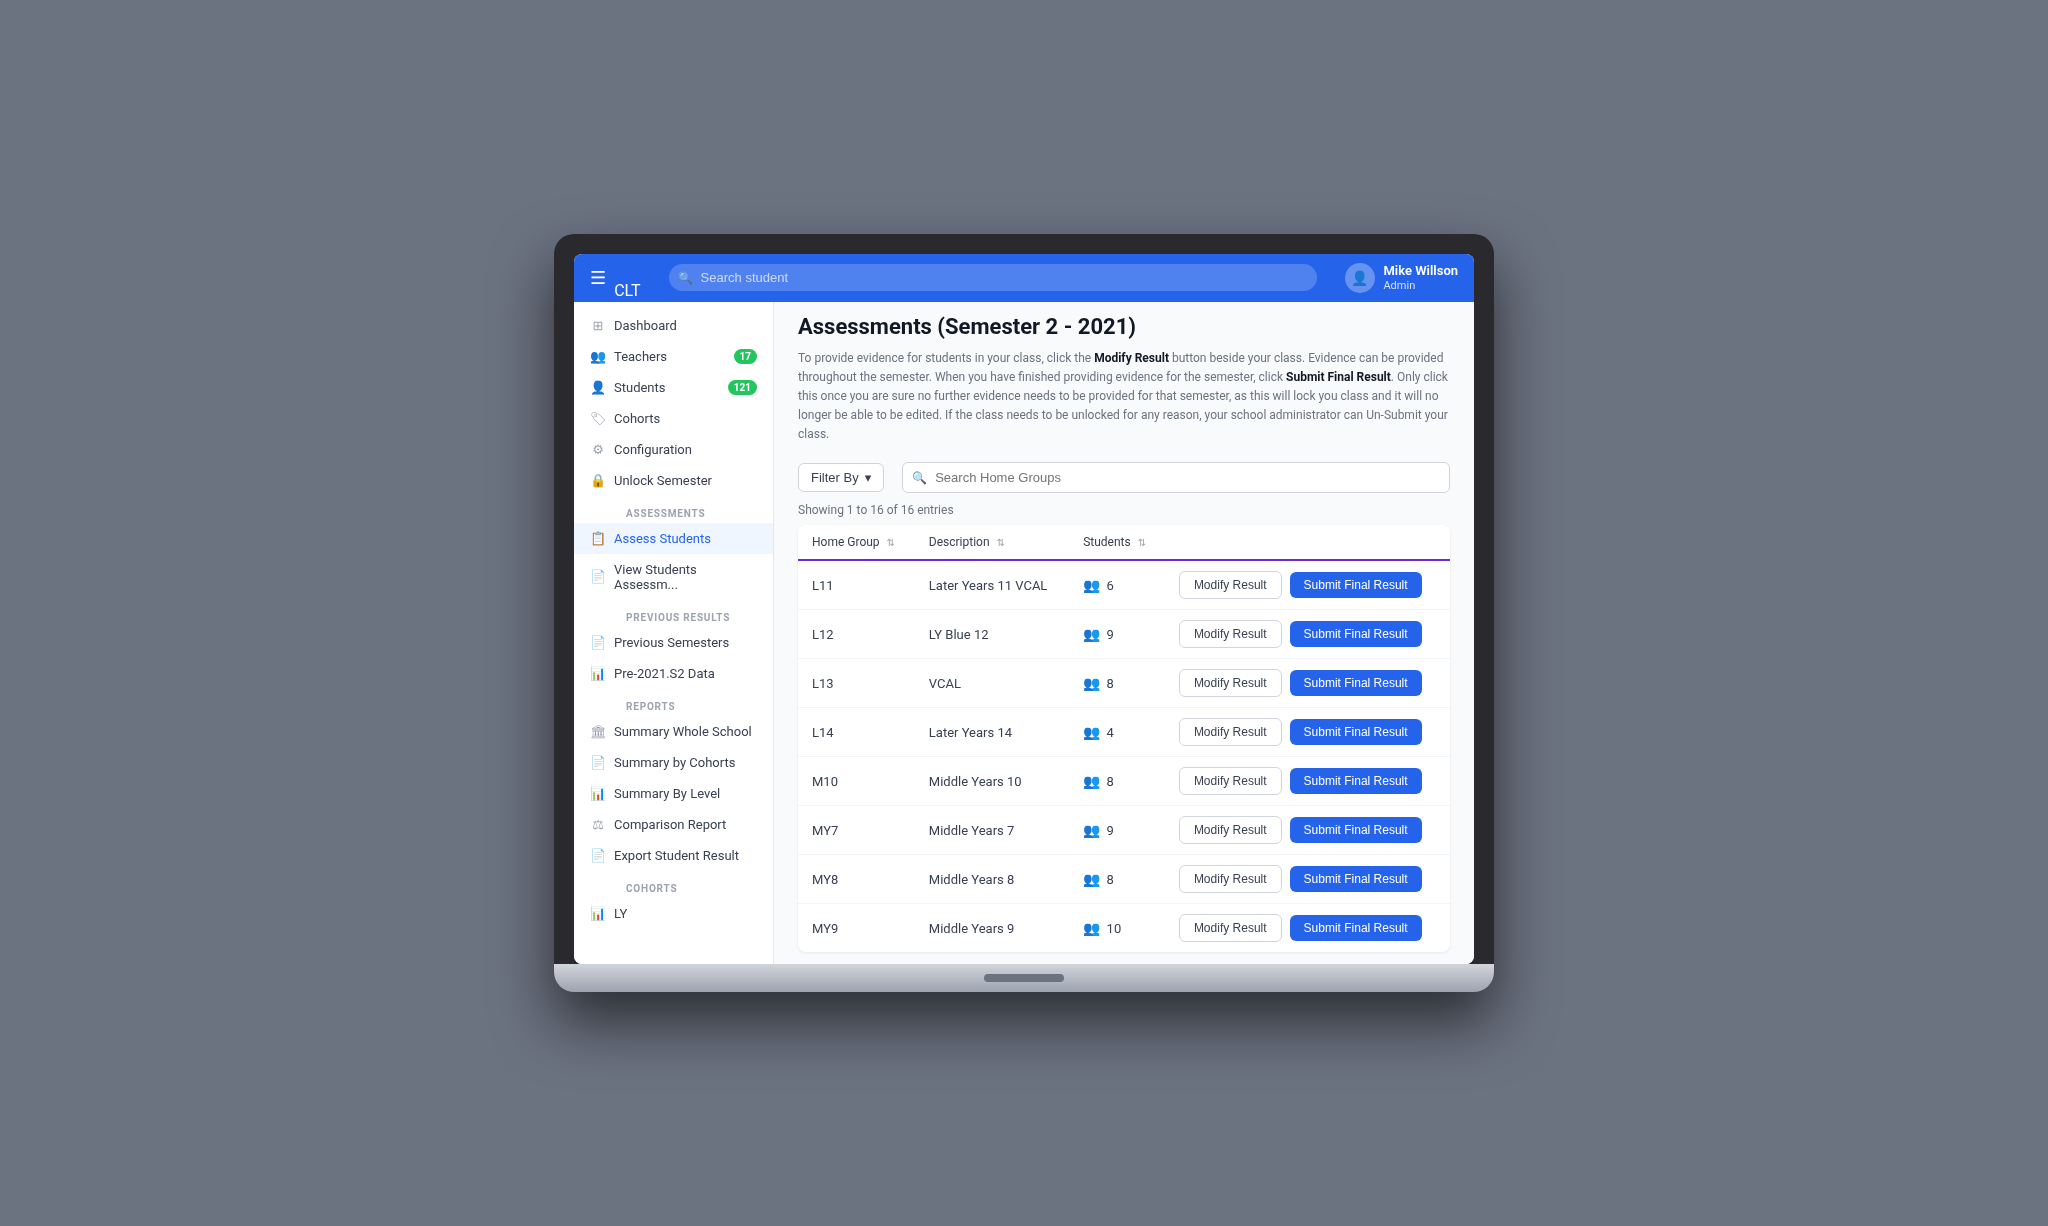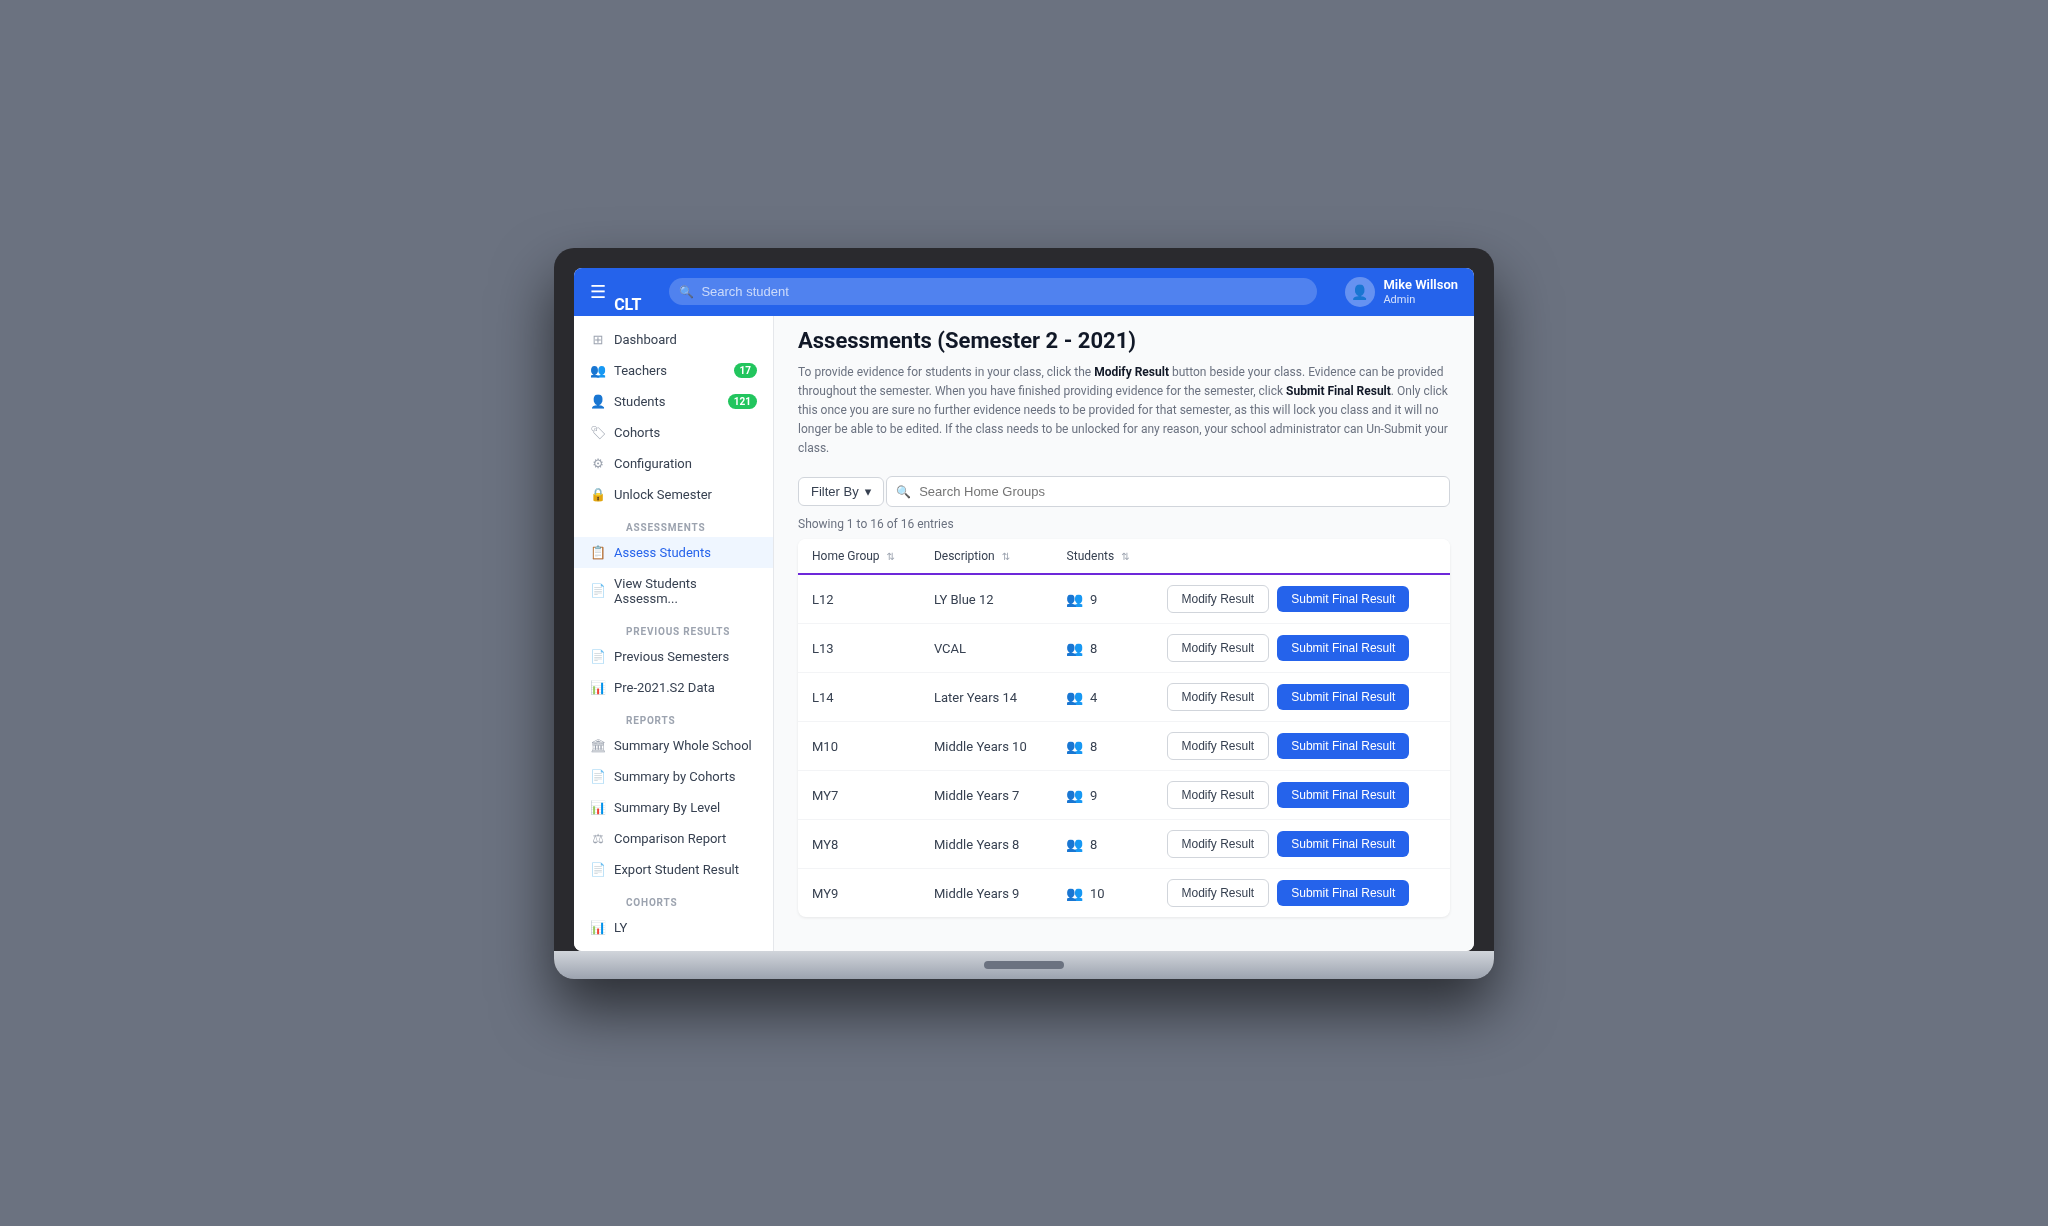--- a/index.html
+++ b/index.html
@@ -58,21 +58,21 @@
       color: #fff;
       font-size: 18px;
       cursor: pointer;
       display: flex;
       align-items: center;
       gap: 8px;
     }
 
     .nav-title {
       color: #fff;
-      font-weight: 700;
+      font-weight: 400;
       font-size: 16px;
       margin-top: 26px;
     }
 
     .nav-search {
       flex: 1;
       margin: 0 16px;
       position: relative;
     }
 
@@ -215,21 +215,21 @@
       margin-bottom: 18px;
       max-width: 820px;
     }
 
     .page-description strong { color: #111827; }
 
     
     .filter-bar {
       display: flex;
       align-items: center;
-      gap: 2px;
+      gap: 18px;
       margin-bottom: 10px;
     }
 
     .filter-by-btn {
       display: flex;
       align-items: center;
       gap: 6px;
       padding: 6px 12px;
       border: 1px solid #d1d5db;
       border-radius: 6px;
@@ -480,20 +480,36 @@
                 <span class="sort-icon">⇅</span>
               </th>
               <th>
                 <span>Students</span>
                 <span class="sort-icon">⇅</span>
               </th>
               <th></th>
             </tr>
           </thead>
           <tbody id="table-body">
+          <tr>
+    <td>L11</td>
+    <td>Later Years 11 VCAL</td>
+    <td>
+      <div class="students-cell">
+        <span class="students-icon">👥</span>
+        <span>6</span>
+      </div>
+    </td>
+    <td>
+      <div class="actions-cell">
+        <button class="btn-modify">Modify Result</button>
+        <button class="btn-submit">Submit Final Result</button>
+      </div>
+    </td>
+  </tr>
               <tr>
     <td>L12</td>
     <td>LY Blue 12</td>
     <td>
       <div class="students-cell">
         <span class="students-icon">👥</span>
         <span>9</span>
       </div>
     </td>
     <td>

